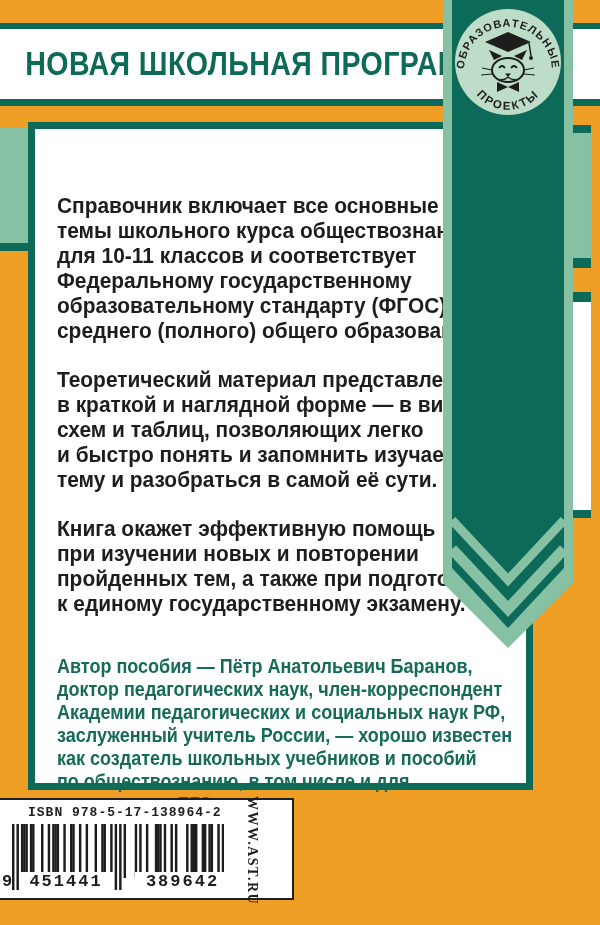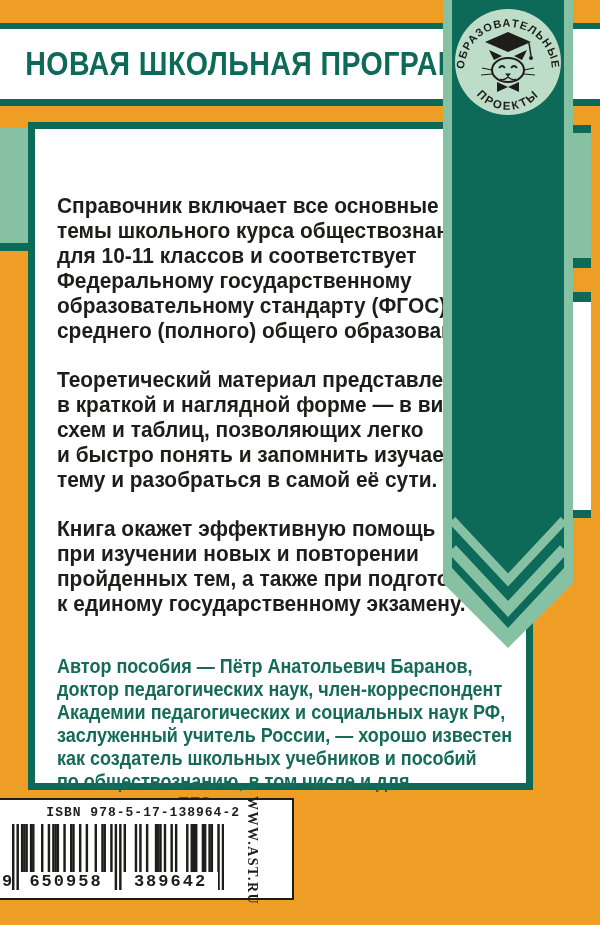--- a/index.html
+++ b/index.html
@@ -46,32 +46,32 @@
     transform:scaleX(0.90);
   }
   
   .ribbon{position:absolute;left:443px;top:0;width:130px;height:655px;}
   
   .barcode-box{
     position:absolute;left:0;top:798px;width:294px;height:102px;
     background:#ffffff;border:2px solid #1D1D1B;border-left:none;box-sizing:border-box;
   }
   .isbn-label{
-    position:absolute;left:28px;top:5px;width:212px;text-align:right;
+    position:absolute;left:28px;top:5px;width:212px;text-align:left;
     font-family:"Liberation Mono", monospace;font-size:13px;font-weight:bold;
     letter-spacing:1px;color:#1D1D1B;white-space:pre;
   }
   .bars{position:absolute;left:12px;top:24px;width:212px;height:68px;fill:#1D1D1B;}
   .bc-digits{
     position:absolute;font-family:"Liberation Mono", monospace;
     font-size:17px;font-weight:bold;color:#1D1D1B;top:72px;height:20px;line-height:20px;
   }
   .bc-first{left:2px;}
   .bc-g1{left:19px;width:94px;background:#ffffff;text-align:center;letter-spacing:2px;}
-  .bc-g2{left:123px;width:95px;background:#ffffff;text-align:center;letter-spacing:2px;}
+  .bc-g2{left:135px;width:95px;background:#ffffff;text-align:center;letter-spacing:2px;}
   .website{
     position:absolute;left:197px;top:841px;width:108px;height:18px;
     transform:rotate(90deg);transform-origin:center center;
     font-family:"Liberation Serif", serif;font-size:14px;font-weight:bold;
     letter-spacing:1.5px;color:#1D1D1B;text-align:center;white-space:pre;
   }
 </style>
 </head>
 <body>
 
@@ -198,16 +198,16 @@
       <rect x="81" y="0" width="1.1" height="54"></rect>
       <rect x="82" y="0" width="1.1" height="54"></rect>
       <rect x="85" y="0" width="1.1" height="54"></rect>
       <rect x="86" y="0" width="1.1" height="54"></rect>
       <rect x="88" y="0" width="1.1" height="54"></rect>
       <rect x="89" y="0" width="1.1" height="54"></rect>
       <rect x="92" y="0" width="1.1" height="66"></rect>
       <rect x="94" y="0" width="1.1" height="66"></rect>
     </svg>
   <div class="bc-digits bc-first">9</div>
-  <div class="bc-digits bc-g1">650958</div>
+  <div class="bc-digits bc-g1">451441</div>
   <div class="bc-digits bc-g2">389642</div>
 </div>
 <div class="website">WWW.AST.RU</div>
 
 </body></html>

